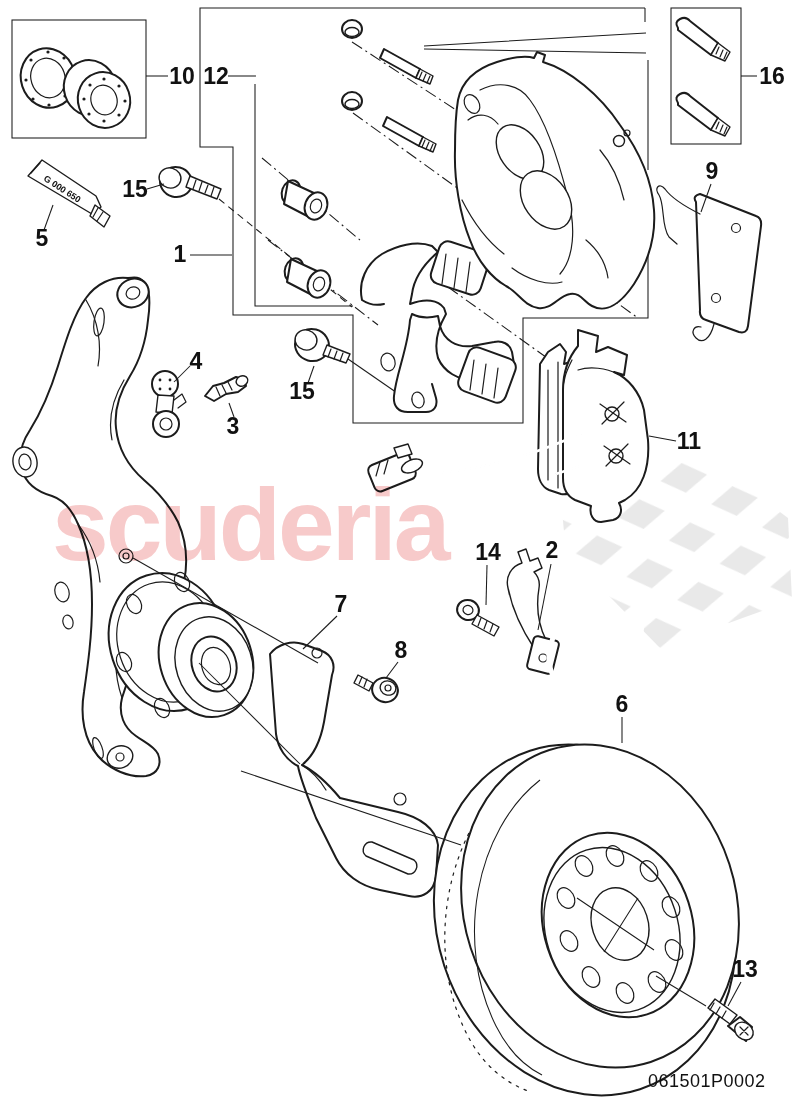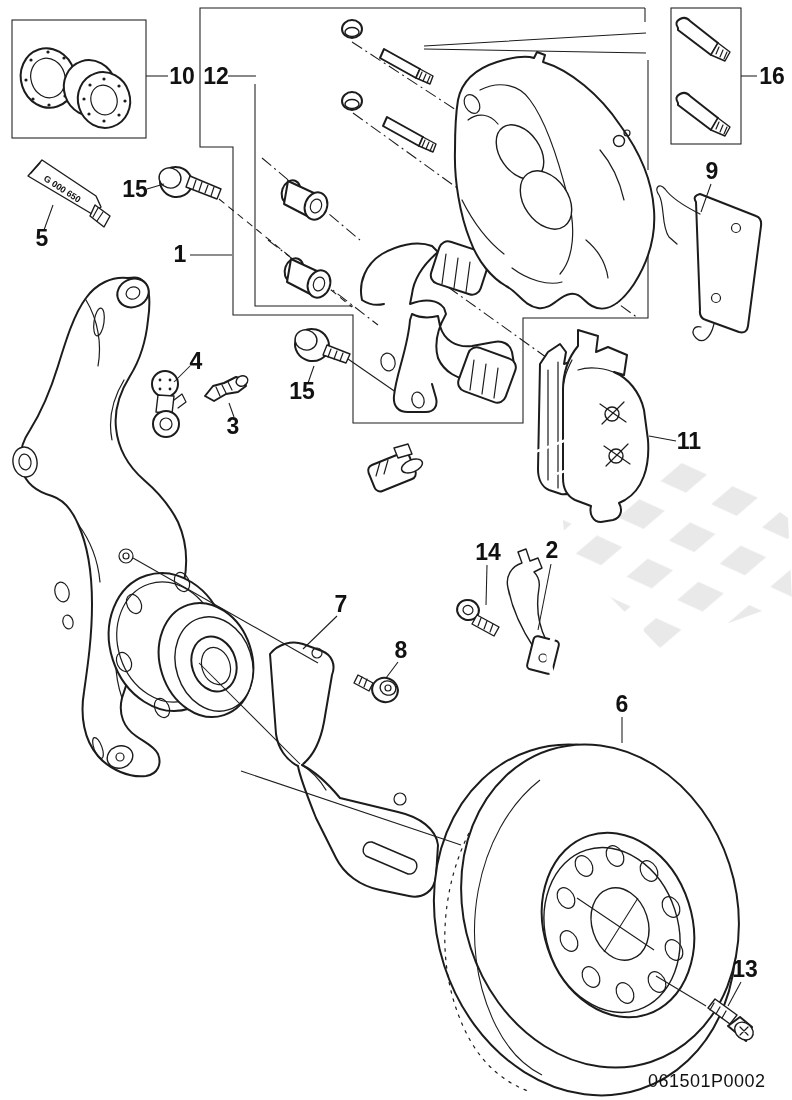--- a/index.html
+++ b/index.html
@@ -371,14 +371,15 @@
       <text class="lbl" x="552" y="558" text-anchor="middle">2</text>
       <text class="lbl" x="341" y="612" text-anchor="middle">7</text>
       <text class="lbl" x="401" y="658" text-anchor="middle">8</text>
       <text class="lbl" x="622" y="712" text-anchor="middle">6</text>
       <text class="lbl" x="745" y="977" text-anchor="middle">13</text>
     </g>
 
     <text class="pn" x="648" y="1087">061501P0002</text>
   </svg>
 
+  <div id="wm-brand" class="wm">scuderia</div>
 
 </div>
 
 </body></html>

